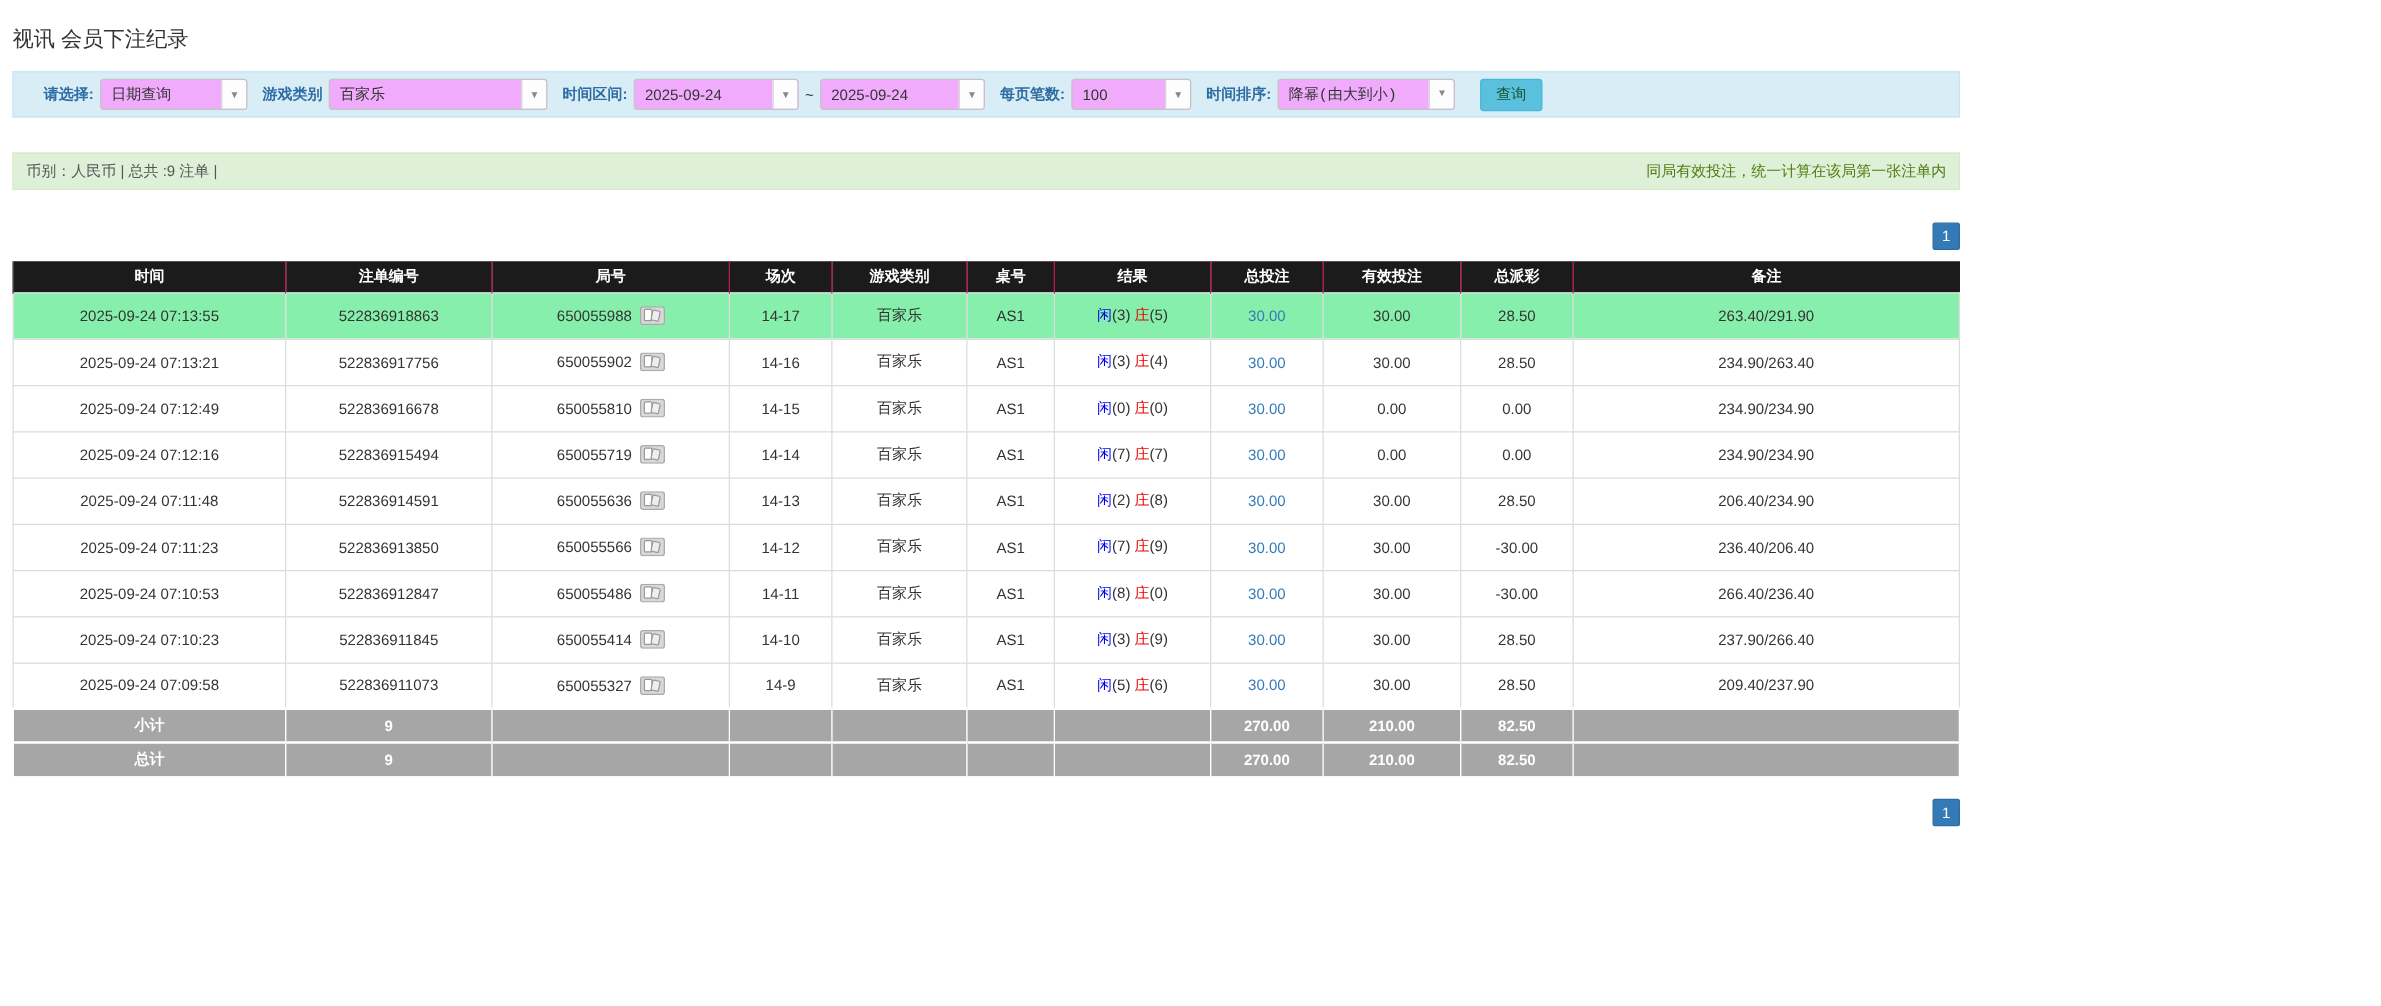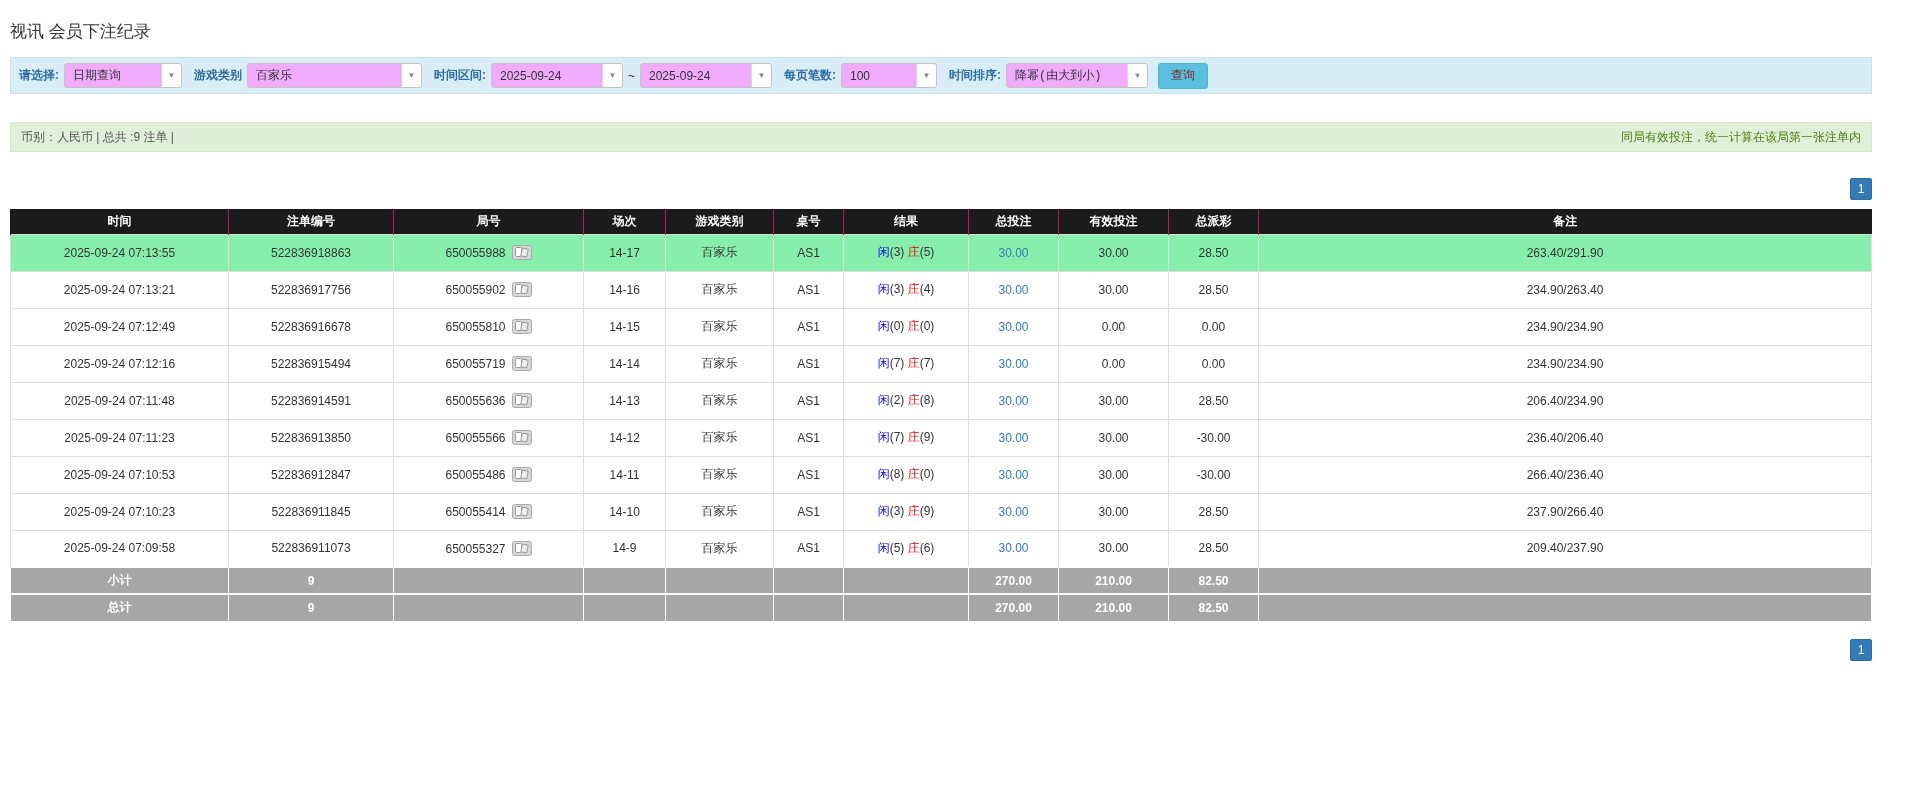--- a/index.html
+++ b/index.html
@@ -3,21 +3,21 @@
 <meta charset="utf-8">
 <style>
   * { box-sizing: border-box; margin: 0; padding: 0; }
   html, body { background: #fff; }
   body {
     font-family: "Liberation Sans", "DejaVu Sans", sans-serif;
     min-width: 1905px;
     min-height: 805px;
     color: #333;
   }
-  .container { width: 1862px; margin: 0 10px; }
+  .container { width: 1558px; margin: 0 10px; }
 
   .page-title {
     font-size: 17px;
     font-weight: 400;
     color: #333;
     padding: 20px 0 14px 0;
   }
 
   
   .filter-bar {
@@ -28,21 +28,21 @@
     padding: 5px 8px;
     height: 37px;
     white-space: nowrap;
   }
   .flabel {
     color: #2e6da4;
     font-weight: 700;
     font-size: 12px;
     margin: 0 5px 0 12px;
   }
-  .flabel.first { margin-left: 0; }
+  .flabel.first { margin-left: 16px; }
   .combo {
     display: flex;
     align-items: stretch;
     background: #f0abfc;
     border: 1px solid #c4c4c4;
     border-radius: 3px;
     height: 25px;
     overflow: hidden;
   }
   .combo-text {
@@ -65,24 +65,24 @@
     background: #fdfdfd;
     cursor: pointer;
   }
   .w1 { width: 118px; }
   .w2 { width: 175px; }
   .w3 { width: 132px; }
   .w4 { width: 96px; justify-content: space-between; }
   .w5 { width: 142px; font-family: Liberation Mono, monospace; }
   .tilde { font-size: 12px; color: #333; margin: 0 5px; }
   .search-btn {
-    margin-left: 10px;
+    margin-left: 20px;
     background: #5bc0de;
     border: 1px solid #46b8da;
-    color: #7f1d1d;
+    color: #14532d;
     font-size: 12px;
     height: 26px;
     padding: 0 12px;
     border-radius: 3px;
     cursor: pointer;
     font-family: inherit;
   }
 
   
   .summary-bar {

